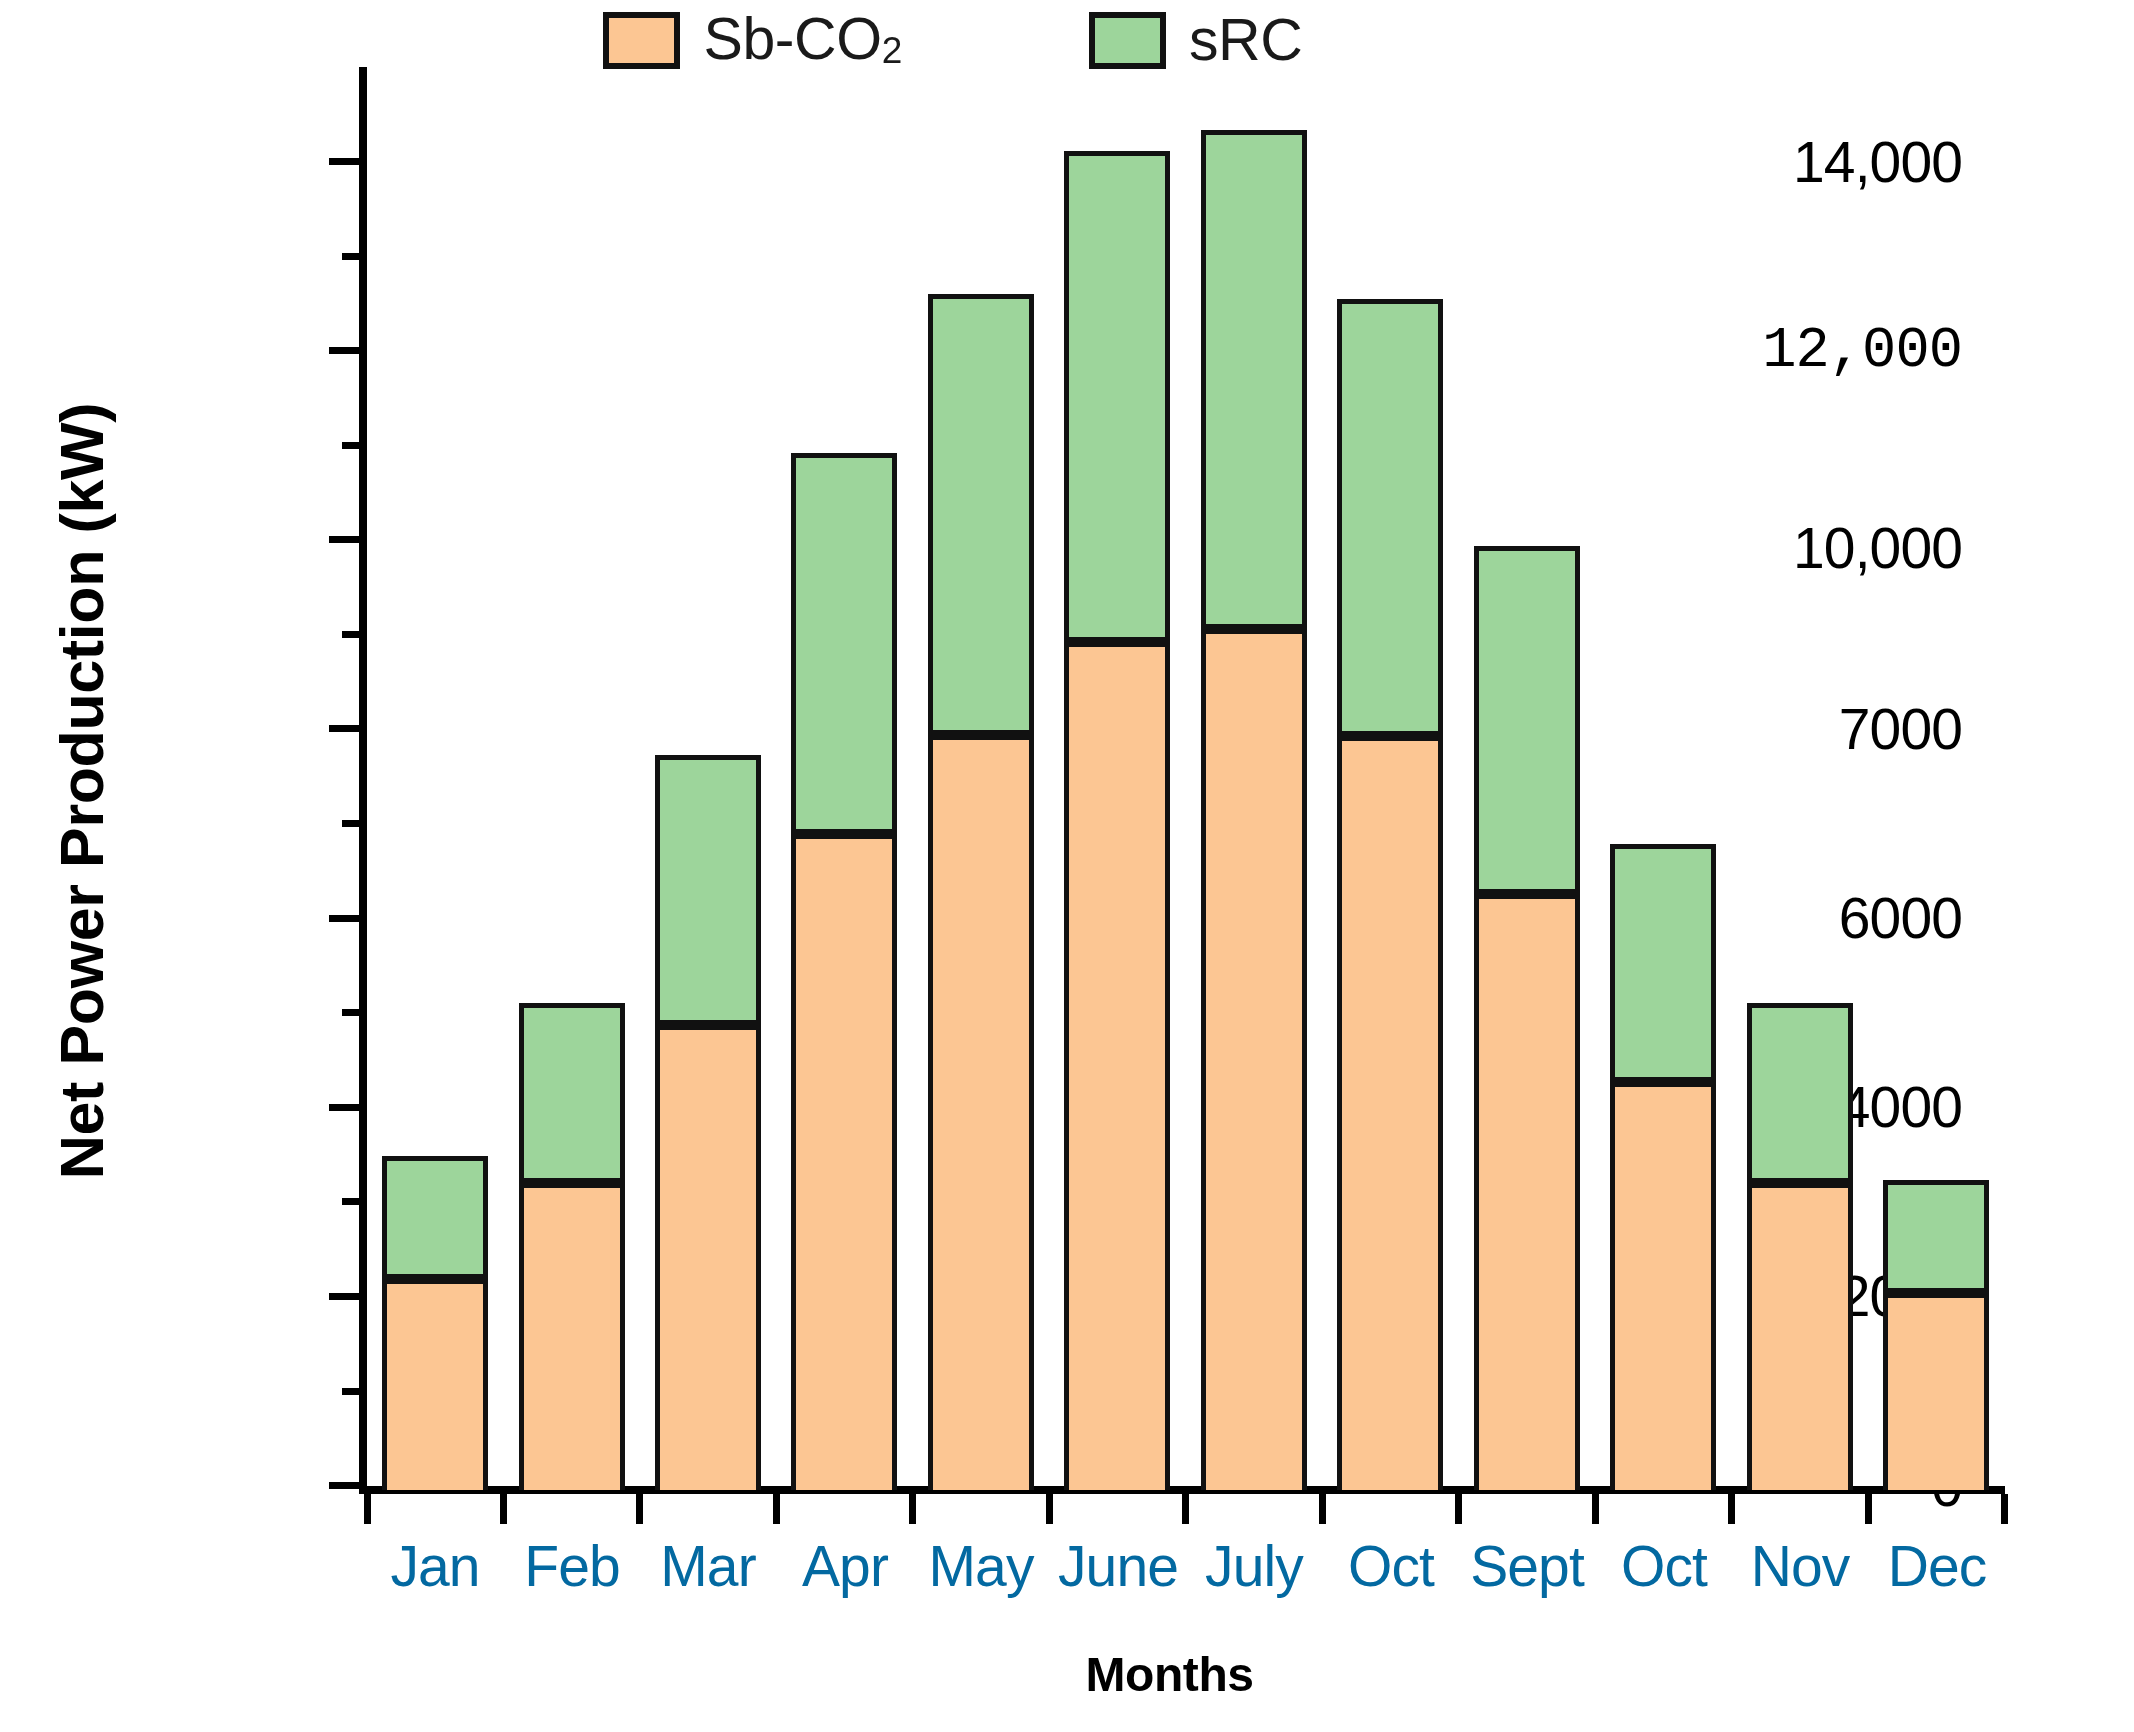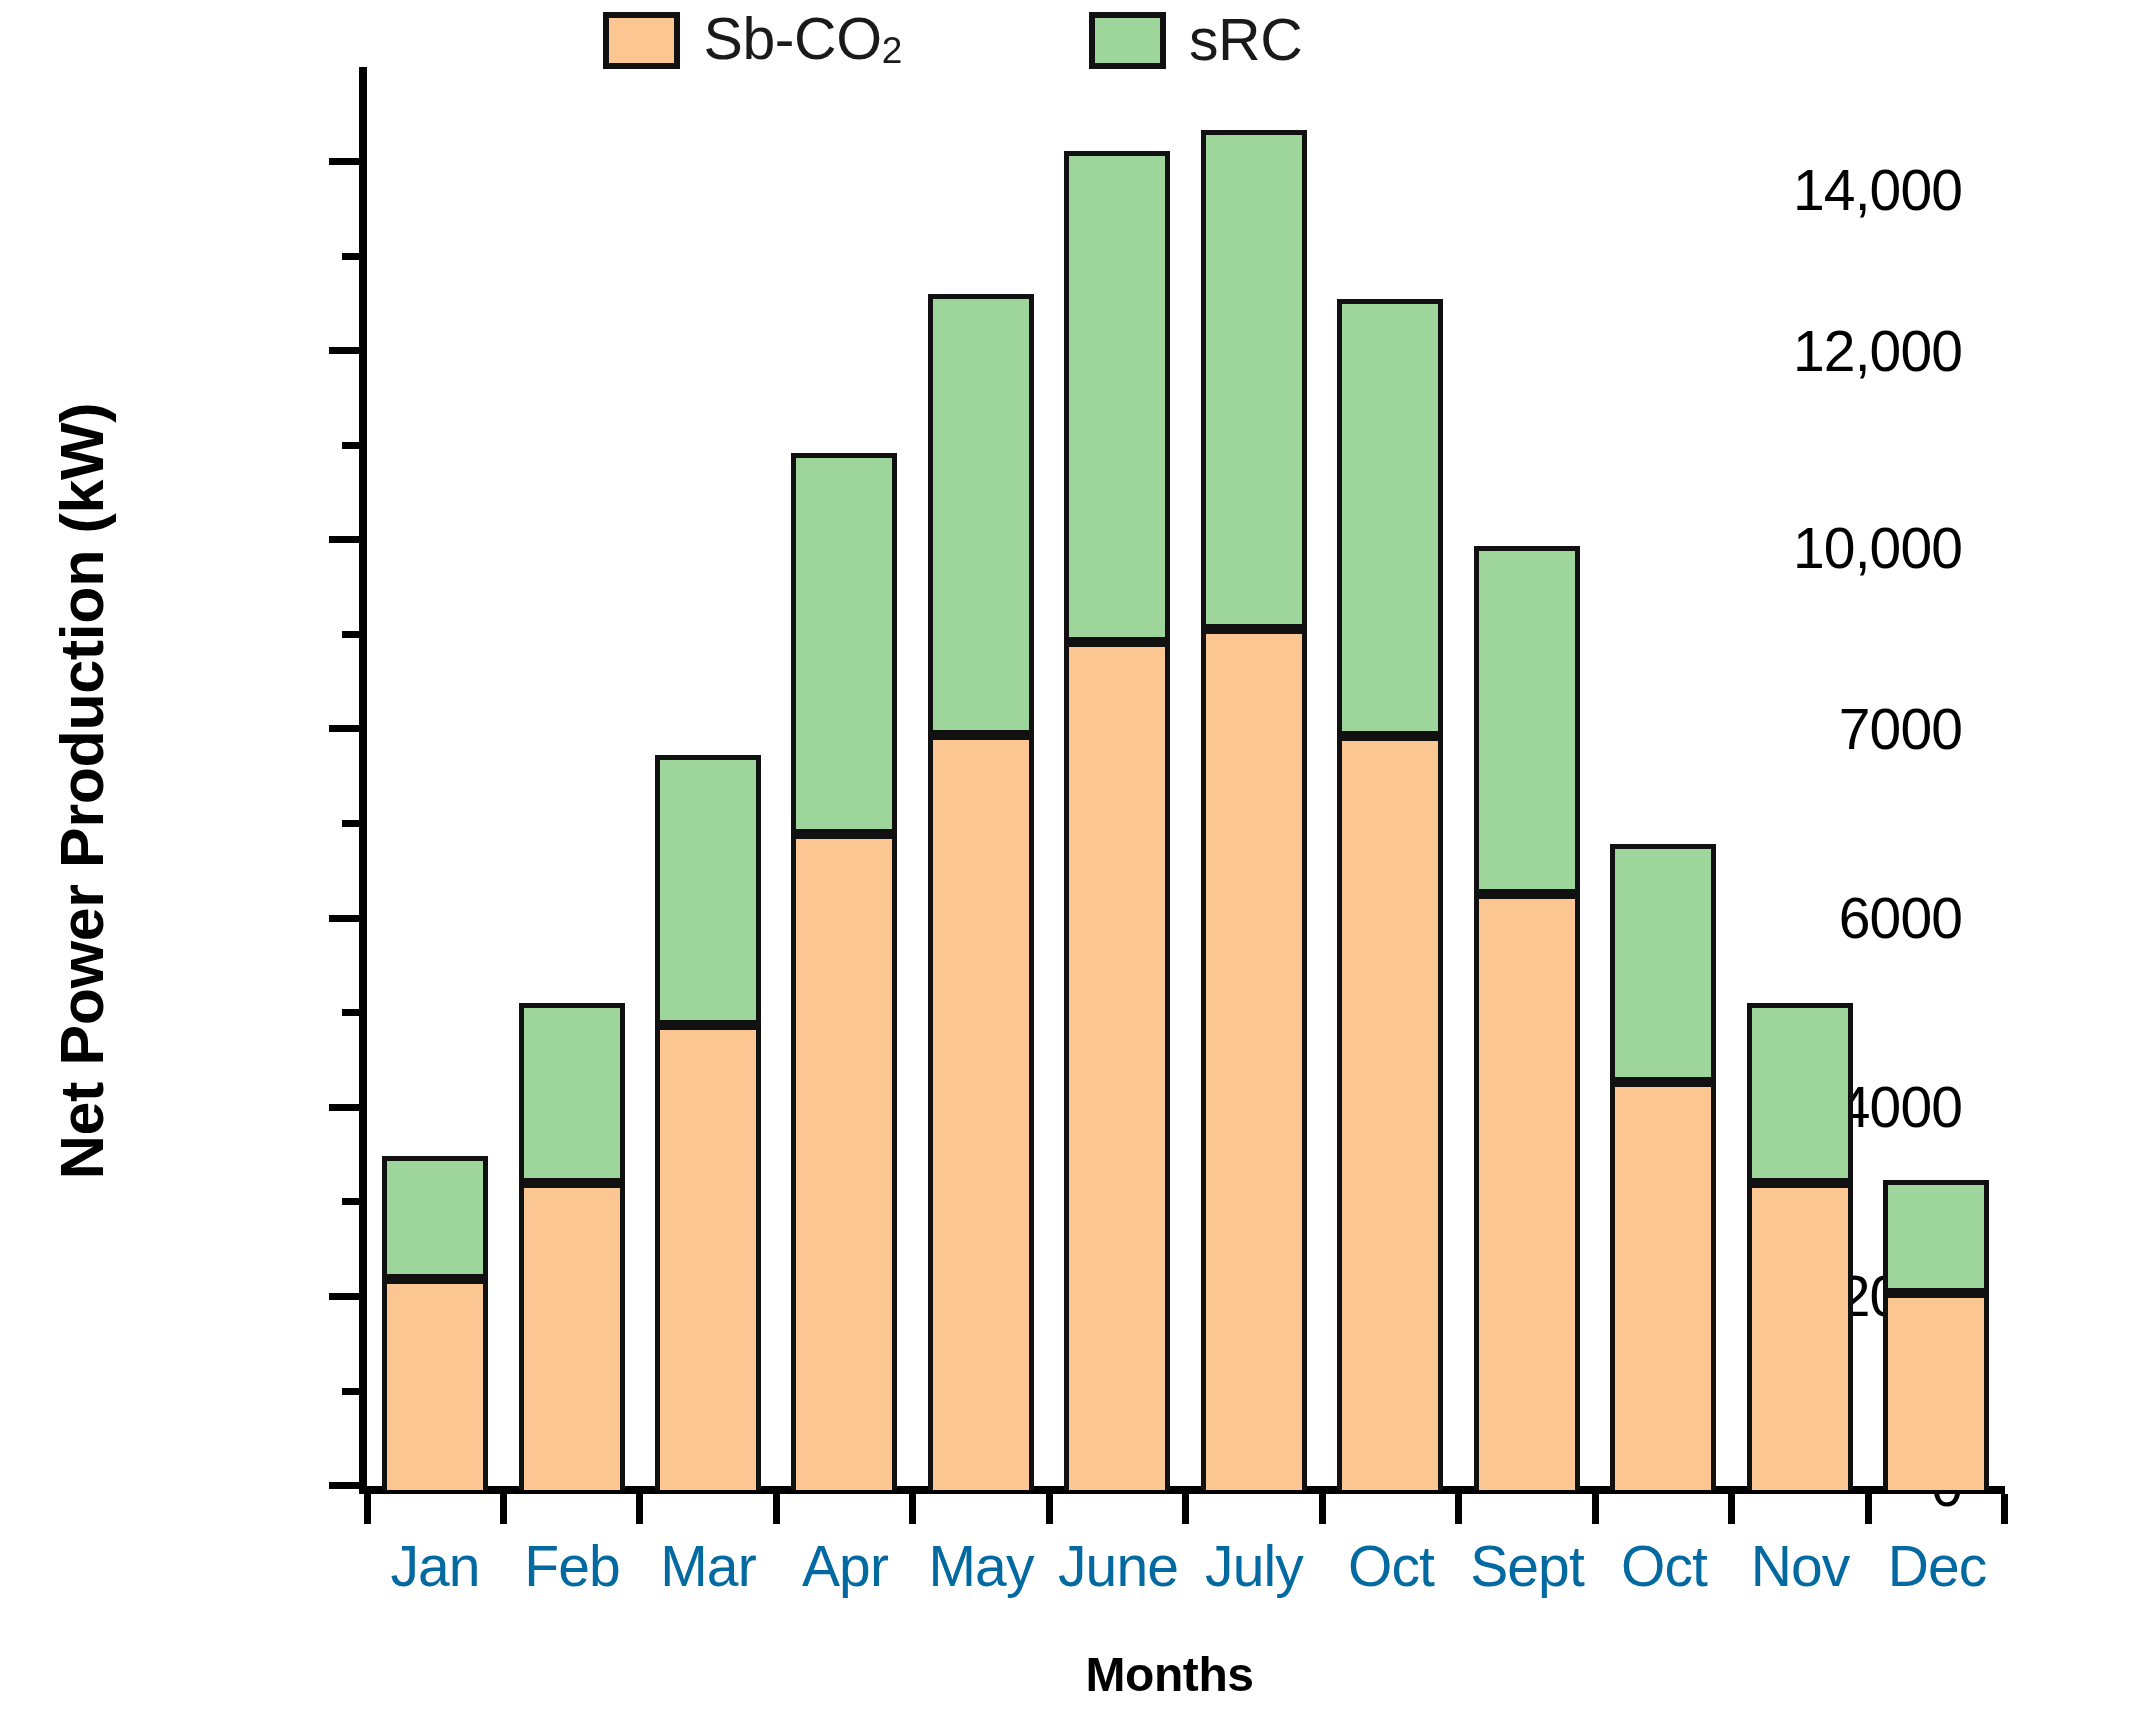--- a/index.html
+++ b/index.html
@@ -193,23 +193,23 @@
         <div class="tick-y-label" style="top: 1229px;">2000</div>
         <div class="tick-y" style="top: 1037px;"></div>
         <div class="tick-y-label" style="top: 1040px;">4000</div>
         <div class="tick-y" style="top: 848px;"></div>
         <div class="tick-y-label" style="top: 851px;">6000</div>
         <div class="tick-y" style="top: 658px;"></div>
         <div class="tick-y-label" style="top: 662px;">7000</div>
         <div class="tick-y" style="top: 469px;"></div>
         <div class="tick-y-label" style="top: 473px; margin-top: 8px;">10,000</div>
         <div class="tick-y" style="top: 280px;"></div>
-        <div class="tick-y-label" style="top: 284px;">12,000</div>
+        <div class="tick-y-label" style="top: 284px; font-family: Liberation Mono, monospace;">12,000</div>
         <div class="tick-y" style="top: 91px;"></div>
-        <div class="tick-y-label" style="top: 95px; margin-top: 28px;">14,000</div>
+        <div class="tick-y-label" style="top: 95px;">14,000</div>
         <div class="tick-y minor" style="top: 1321px;"></div>
         <div class="tick-y minor" style="top: 1131px;"></div>
         <div class="tick-y minor" style="top: 942px;"></div>
         <div class="tick-y minor" style="top: 753px;"></div>
         <div class="tick-y minor" style="top: 564px;"></div>
         <div class="tick-y minor" style="top: 375px;"></div>
         <div class="tick-y minor" style="top: 186px;"></div>
       </div>
     <div id="ticks-x">
         <div class="tick-x" style="left: 4.5px;"></div>

